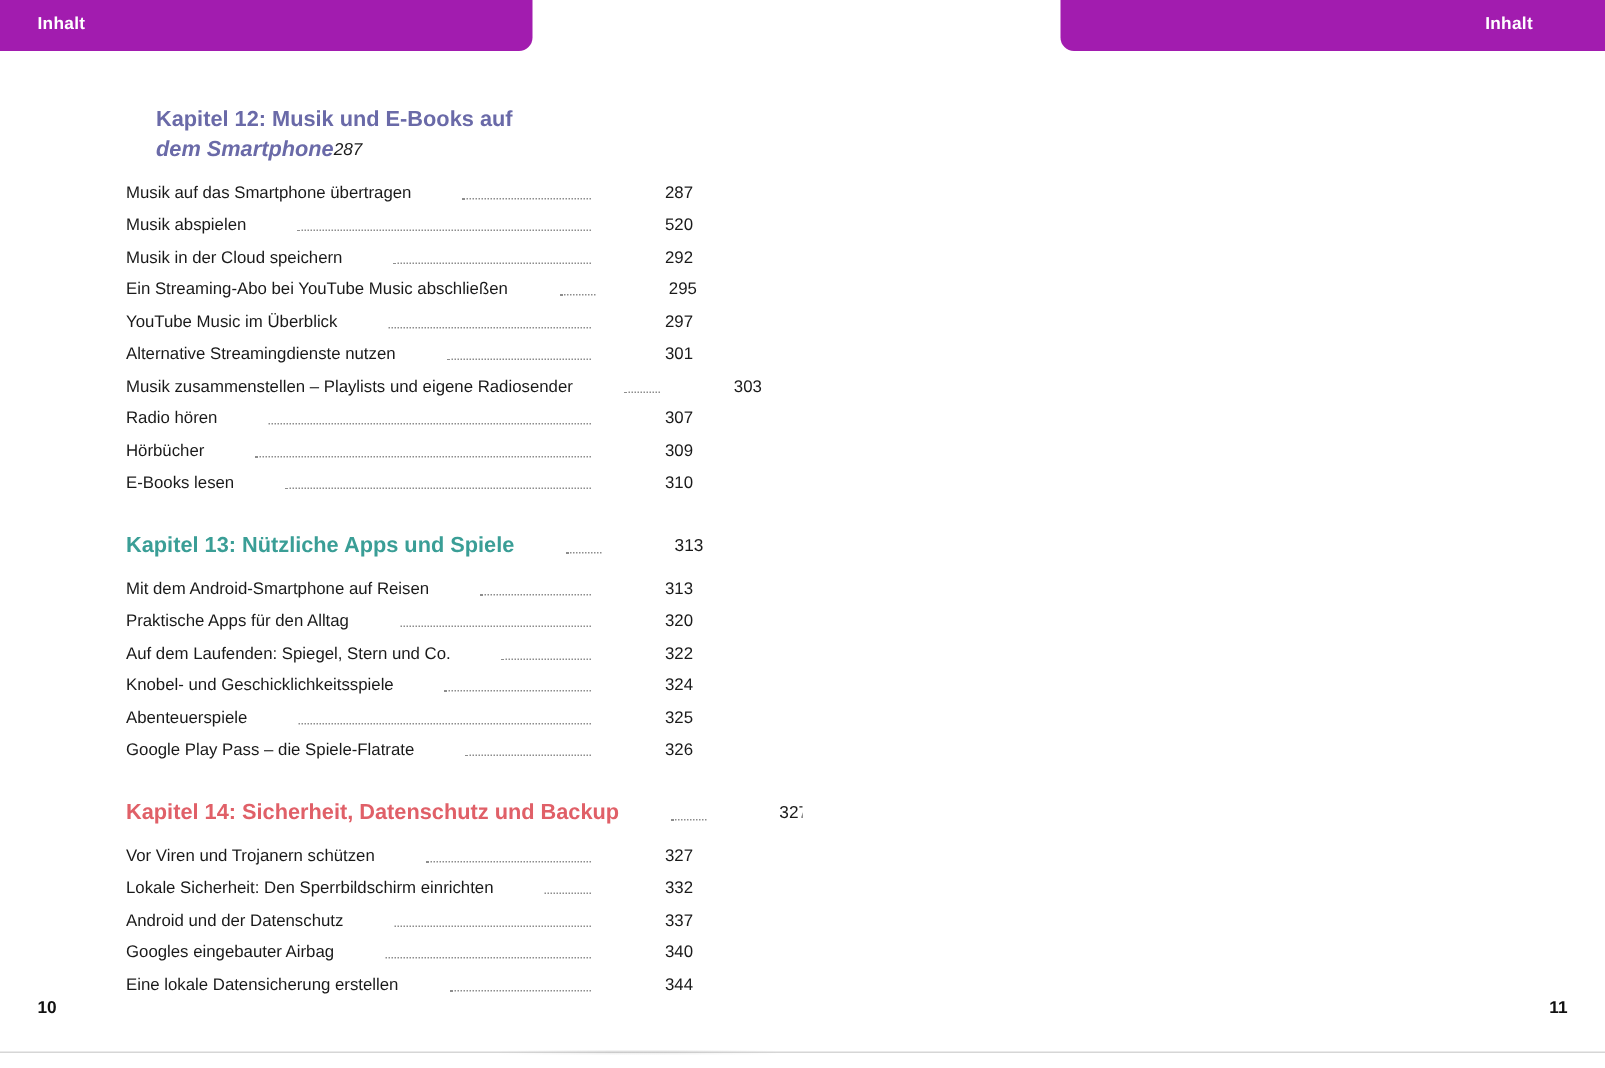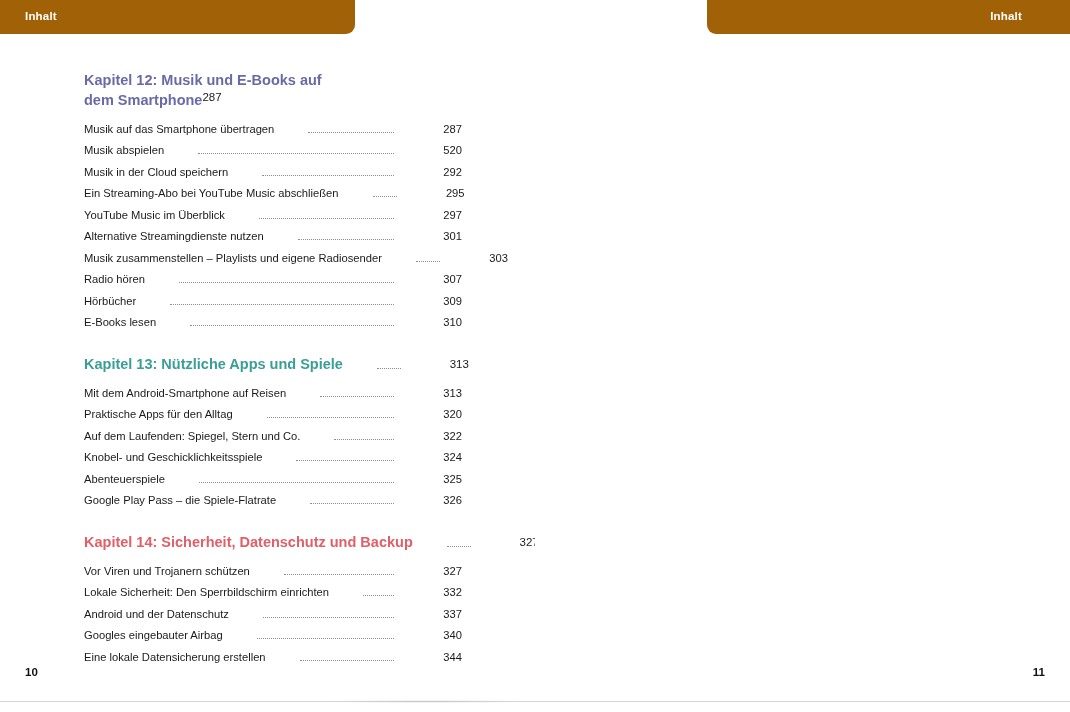--- a/index.html
+++ b/index.html
@@ -29,21 +29,21 @@
     background: #ffffff;
     box-sizing: border-box;
   }
   .page-left  { border-right: 0; }
 
   
   .head-bar {
     position: absolute;
     top: 0;
     height: 34px;
-    background: #a16207;
+    background: #a21caf;
     display: flex;
     align-items: center;
     box-sizing: border-box;
   }
   .head-bar-left {
     left: 0;
     width: 355px;
     border-bottom-right-radius: 9px;
     justify-content: flex-start;
     padding-left: 25px;
@@ -115,22 +115,23 @@
 
   
   .chapter-head.two-line {
     display: block;
   }
   .chapter-head.two-line .line1 {
     display: block;
   }
   .chapter-head.two-line .line2row {
     display: flex;
-    align-items: flex-start;
+    align-items: flex-end;
     width: 100%;
+    font-style: italic;
   }
 
   
   .entry {
     font-size: 11.2px;
     line-height: 1.1;
     color: #1a1a1a;
     padding: 4.6px 0;
   }
   .entry .pageno { font-size: 11.2px; }
@@ -172,21 +173,21 @@
 <div class="spread">
 
   <div class="page page-left">
 
     <div class="head-bar head-bar-left">
       <span class="head-bar-label">Inhalt</span>
     </div>
 
     <div class="toc toc-left" id="toc-left">
         <div class="chapter-block">
-          <div class="chapter-head two-line" style="color: rgb(106, 106, 168);">
+          <div class="chapter-head two-line" style="color: rgb(106, 106, 168); margin-left: 20px;">
             <span class="line1">Kapitel 12: Musik und E-Books auf</span>
             <div class="line2row">
               <span class="label">dem Smartphone</span>
               <span class="leader"></span>
               <span class="pageno">287</span>
             </div>
           </div>
           <div class="row entry">
             <span class="label">Musik auf das Smartphone übertragen</span>
             <span class="leader"></span>

